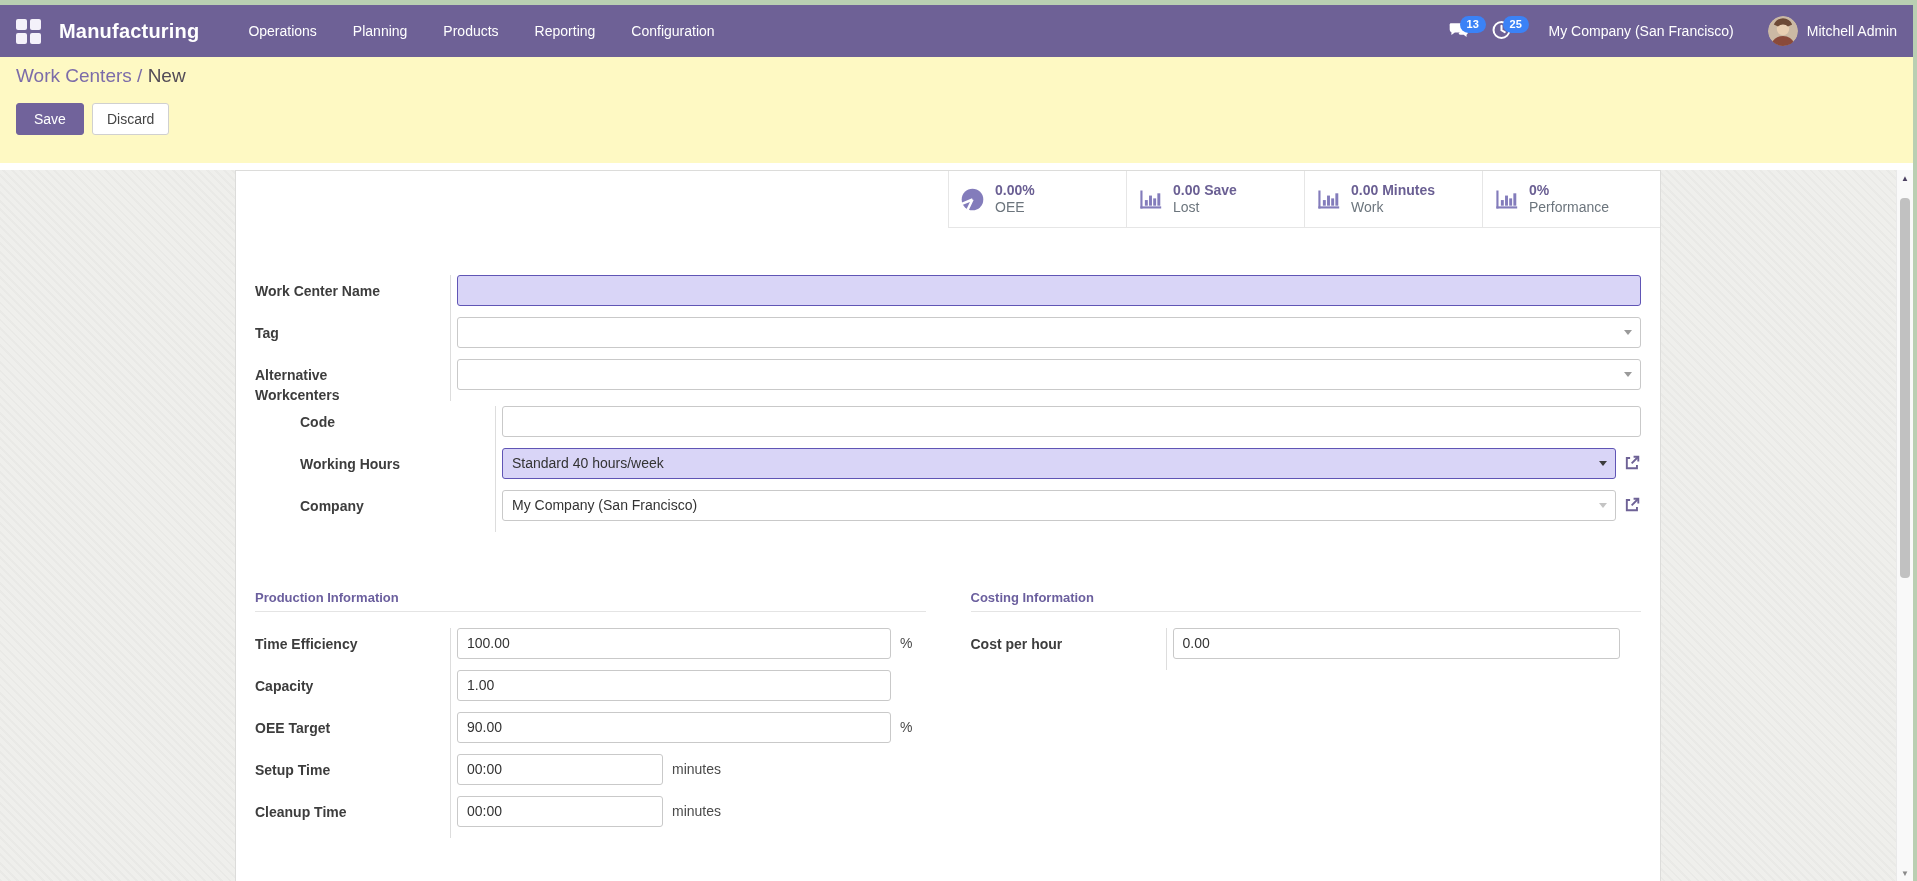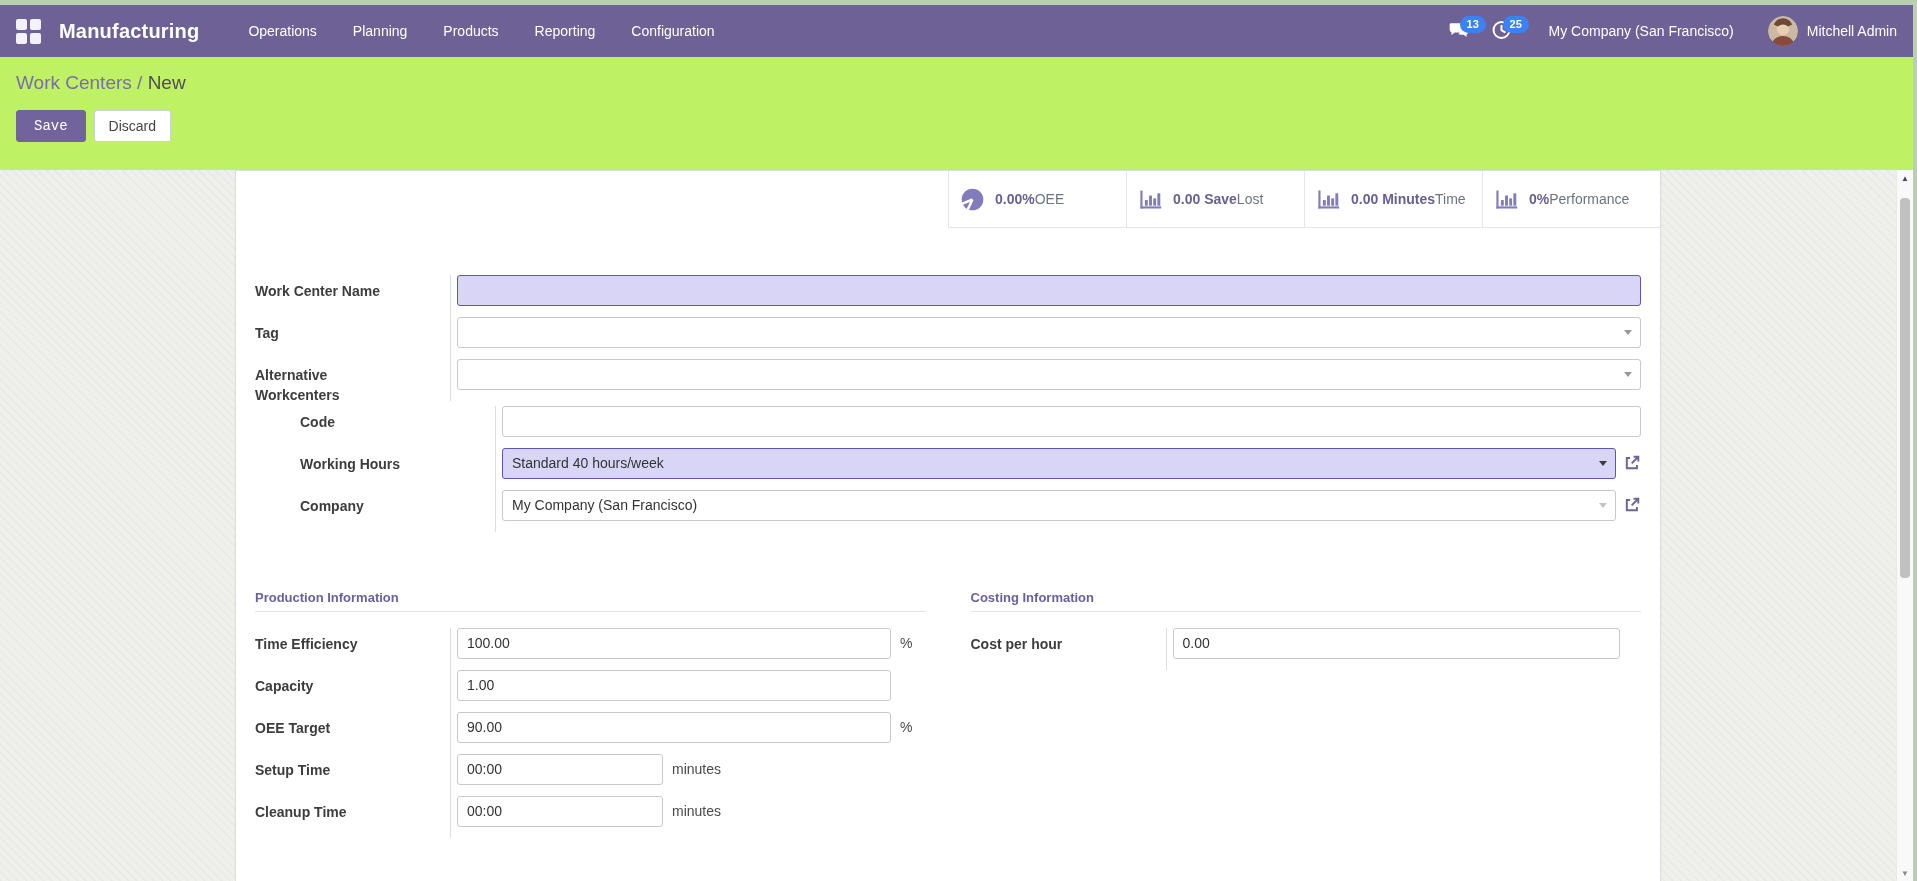--- a/index.html
+++ b/index.html
@@ -20,39 +20,39 @@
   .menu-item { font-size:14px; padding:9px 13px; margin-right:10px; border-radius:2px; cursor:pointer; white-space:nowrap; }
   .nav-right { margin-left:auto; display:flex; align-items:center; gap:20px; padding-right:16px; }
   .nav-icon-btn { position:relative; cursor:pointer; display:flex; align-items:center; }
   .badge { position:absolute; top:-9px; left:13px; background:#3b82f6; color:#fff; font-size:11px; font-weight:bold; padding:3px 7px; border-radius:10px; line-height:1;margin-top:7px; }
   .company { font-size:14px; cursor:pointer; margin-left:16px; margin-right:14px; }
   .user-menu { display:flex; align-items:center; gap:9px; cursor:pointer; }
   .avatar { width:30px; height:30px; border-radius:50%; overflow:hidden; flex:0 0 auto; }
   .username { font-size:14px; }
 
   
-  .control-panel { position:absolute; top:57px; left:0; right:4px; height:113px; background:#bef264; padding:15px 0 0 16px; z-index:5; }
+  .control-panel { position:absolute; top:50px; left:0; right:4px; height:113px; background:#fef9c3; padding:15px 0 0 16px; z-index:5; }
   .breadcrumb { font-size:19px; color:#7c6ca9; }
   .breadcrumb .bc-root { cursor:pointer; }
   .breadcrumb .bc-current { color:#534c57; }
   .cp-buttons { margin-top:16px; display:flex; gap:8px; }
-  .btn-save { background:#71639b; color:#fff; border:1px solid #71639b; border-radius:3px; font-size:14px; padding:7px 17px; cursor:pointer; font-family:Liberation Mono, monospace; }
+  .btn-save { background:#71639b; color:#fff; border:1px solid #71639b; border-radius:3px; font-size:14px; padding:7px 17px; cursor:pointer; font-family:Liberation Sans, sans-serif; }
   .btn-discard { background:#fff; color:#444; border:1px solid #d0d0d0; border-radius:3px; font-size:14px; padding:7px 14px; cursor:pointer; font-family:inherit; }
 
   
   .content { position:absolute; top:170px; left:0; right:4px; bottom:0; overflow:hidden;
              background-color:#efefec;
              background-image:repeating-linear-gradient(45deg, rgba(0,0,0,0.022) 0, rgba(0,0,0,0.022) 2px, transparent 2px, transparent 6px); }
   .sheet { position:absolute; left:235px; top:0; width:1426px; min-height:715px; background:#fff; border:1px solid #dcdcda; border-bottom:none; }
 
   
   .statbar { display:flex; justify-content:flex-end; height:57px; }
   .stat-btn { width:178px; border-left:1px solid #e6e6e6; border-bottom:1px solid #e6e6e6; display:flex; align-items:center; gap:9px; padding:0 10px; cursor:pointer; background:#fff; }
   .stat-icon svg { display:block; }
-  .stat-text { display:flex; flex-direction:row; line-height:1.2; }
+  .stat-text { display:flex; flex-direction:column; line-height:1.2; }
   .stat-value { font-size:14px; font-weight:bold; color:#6a5f93; }
   .stat-label { font-size:14px; color:#6c757d; }
 
   
   .top-groups { display:flex; padding:47px 19px 0 19px;flex-direction:column; }
   .o-group { flex:1; }
   .o-group + .o-group { margin-left:45px; }
   .o-row { display:flex; align-items:flex-start; }
   .o-label { width:195px; flex:0 0 195px; font-size:14px; font-weight:bold; color:#3d3d3d; padding:6px 42px 0 0; line-height:1.45; }
   .o-cell { flex:1; border-left:1px solid #dddddd; padding:0 0 11px 6px; display:flex; align-items:center; position:relative; }
@@ -192,21 +192,21 @@
                 <rect x="3" y="4" width="1.9" height="16"></rect>
                 <rect x="3" y="18.1" width="18.5" height="1.9"></rect>
                 <rect x="7" y="12.5" width="2.6" height="5"></rect>
                 <rect x="10.7" y="8.5" width="2.6" height="9"></rect>
                 <rect x="14.4" y="11" width="2.6" height="6.5"></rect>
                 <rect x="18.1" y="6.5" width="2.6" height="11"></rect>
               </svg>
             </span>
             <span class="stat-text">
               <span class="stat-value">0.00 Minutes</span>
-              <span class="stat-label">Time</span>
+              <span class="stat-label">Work</span>
             </span>
           </div>
           <div class="stat-btn">
             <span class="stat-icon">
               <svg width="27" height="27" viewBox="0 0 24 24" fill="#837cbb">
                 <rect x="3" y="4" width="1.9" height="16"></rect>
                 <rect x="3" y="18.1" width="18.5" height="1.9"></rect>
                 <rect x="7" y="12.5" width="2.6" height="5"></rect>
                 <rect x="10.7" y="8.5" width="2.6" height="9"></rect>
                 <rect x="14.4" y="11" width="2.6" height="6.5"></rect>

